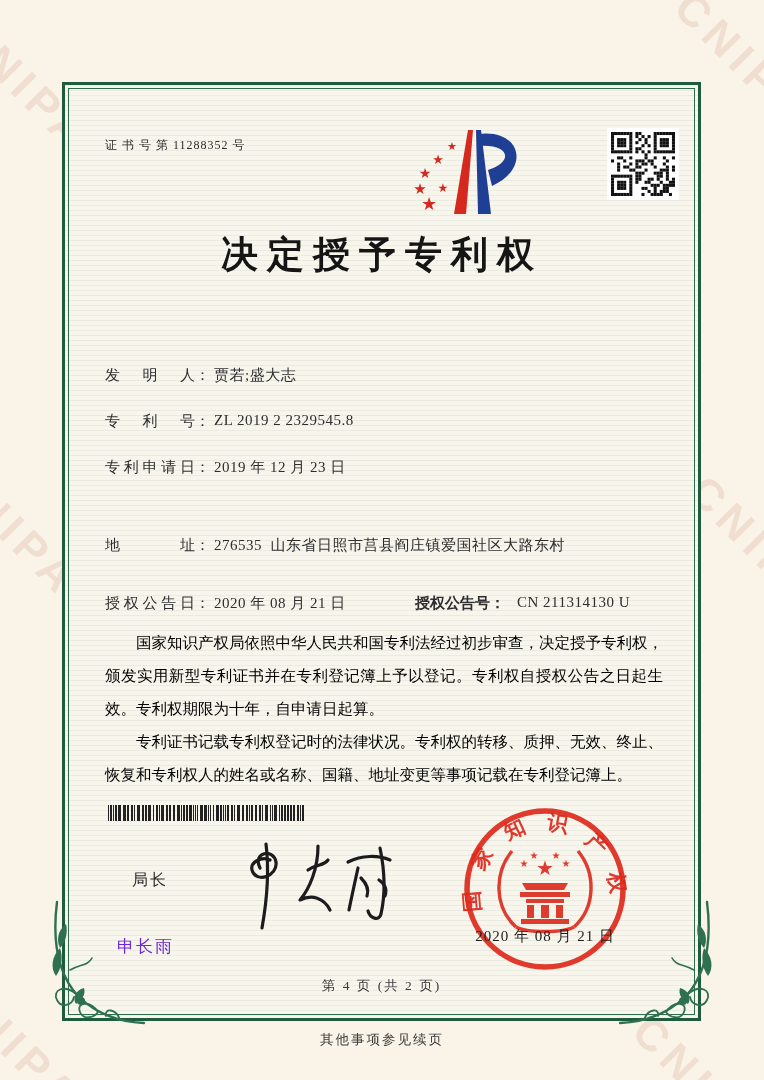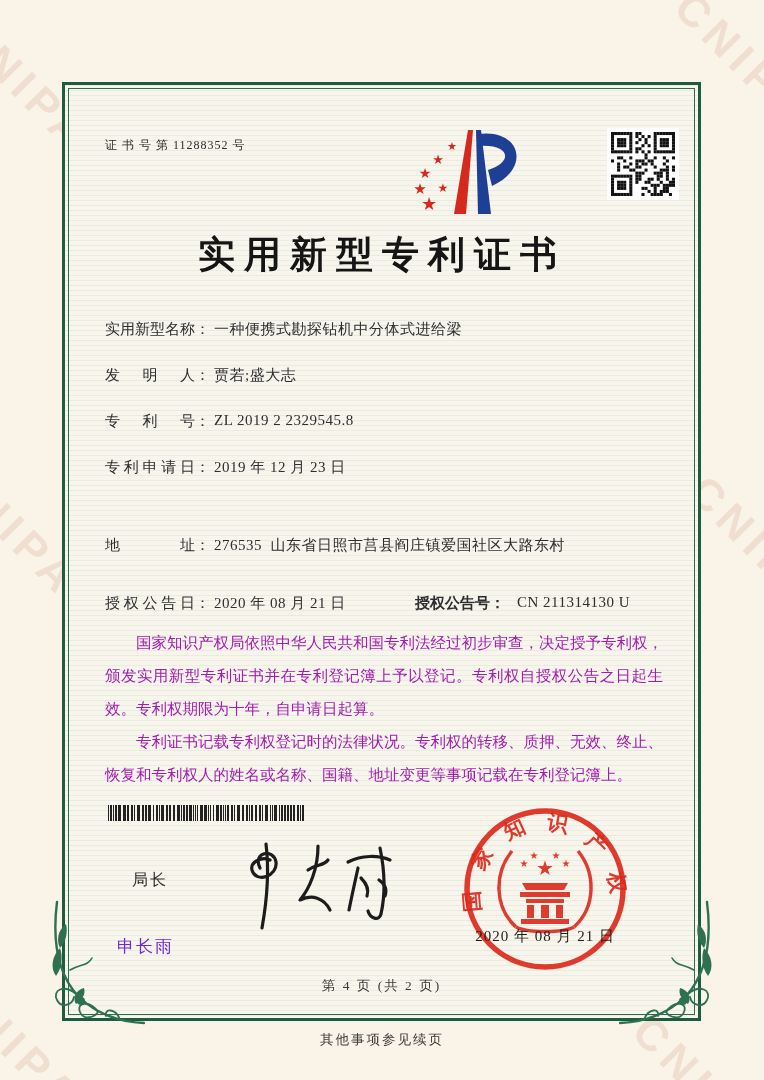--- a/index.html
+++ b/index.html
@@ -19,21 +19,21 @@
          letter-spacing:9px;color:#151515;}
   .frow{left:105px;width:570px;font-size:15px;color:#2e2e30;height:22px;}
   .flabel{display:inline-block;width:90px;text-align:justify;text-align-last:justify;
           vertical-align:top;color:#2e2e30;}
   .fcolon{display:inline-block;vertical-align:top;}
   .fvalue{display:inline-block;margin-left:4px;vertical-align:top;letter-spacing:0.5px;}
   #grant-row{left:105px;top:594px;width:580px;height:22px;font-size:15px;color:#2e2e30;}
   #grant-no-label{position:absolute;left:310px;top:0;font-weight:bold;}
   #grant-no-value{position:absolute;left:412px;top:0;letter-spacing:0.5px;}
   #body-text{left:105px;top:626px;width:558px;font-size:15.5px;line-height:33px;
-             color:#a21caf;text-align:justify;}
+             color:#000000;text-align:justify;}
   #body-text p{margin:0;text-indent:2em;}
   #barcode-wrap{left:108px;top:805px;width:198px;height:16px;}
   #sig-title{left:117px;top:870px;font-size:16px;color:#2a2a2a;letter-spacing:2px;margin-left:15px;}
   #sig-name{left:117px;top:903px;font-size:17px;color:#6d28d9;letter-spacing:2px;margin-top:32px;}
   #signature-svg{left:222px;top:838px;}
   #seal-wrap{left:460px;top:803px;width:170px;height:170px;}
   #seal-date{left:462px;top:927px;width:166px;text-align:center;font-size:15px;
              color:#1d1d1d;letter-spacing:1px;}
   #page-info{left:62px;top:977px;width:639px;text-align:center;font-size:13.5px;color:#3a3a3a;letter-spacing:2px;}
   #continuation{left:0;top:1031px;width:764px;text-align:center;font-size:13.5px;color:#3a3a3a;letter-spacing:2px;}
@@ -278,25 +278,22 @@
         <rect x="18" y="60" width="3" height="3" fill="#111"></rect>
         <rect x="30" y="60" width="3" height="3" fill="#111"></rect>
         <rect x="39" y="60" width="3" height="3" fill="#111"></rect>
         <rect x="42" y="60" width="3" height="3" fill="#111"></rect>
         <rect x="45" y="60" width="3" height="3" fill="#111"></rect>
         <rect x="48" y="60" width="3" height="3" fill="#111"></rect>
         <rect x="57" y="60" width="3" height="3" fill="#111"></rect>
       </svg>
   </div>
 
-  <div class="abs" id="title">实用新型专利证书</div>
-
-  <div class="abs frow" style="top:320px">
-    <span class="flabel">实用新型名称</span><span class="fcolon">：</span><span class="fvalue">一种便携式勘探钻机中分体式进给梁</span>
-  </div>
+  <div class="abs" id="title">决定授予专利权</div>
+
   <div class="abs frow" style="top:366px">
     <span class="flabel">发明人</span><span class="fcolon">：</span><span class="fvalue">贾若;盛大志</span>
   </div>
   <div class="abs frow" style="top:412px">
     <span class="flabel">专利号</span><span class="fcolon">：</span><span class="fvalue">ZL 2019 2 2329545.8</span>
   </div>
   <div class="abs frow" style="top:458px">
     <span class="flabel">专利申请日</span><span class="fcolon">：</span><span class="fvalue">2019 年 12 月 23 日</span>
   </div>
   <div class="abs frow" style="top:536px">

